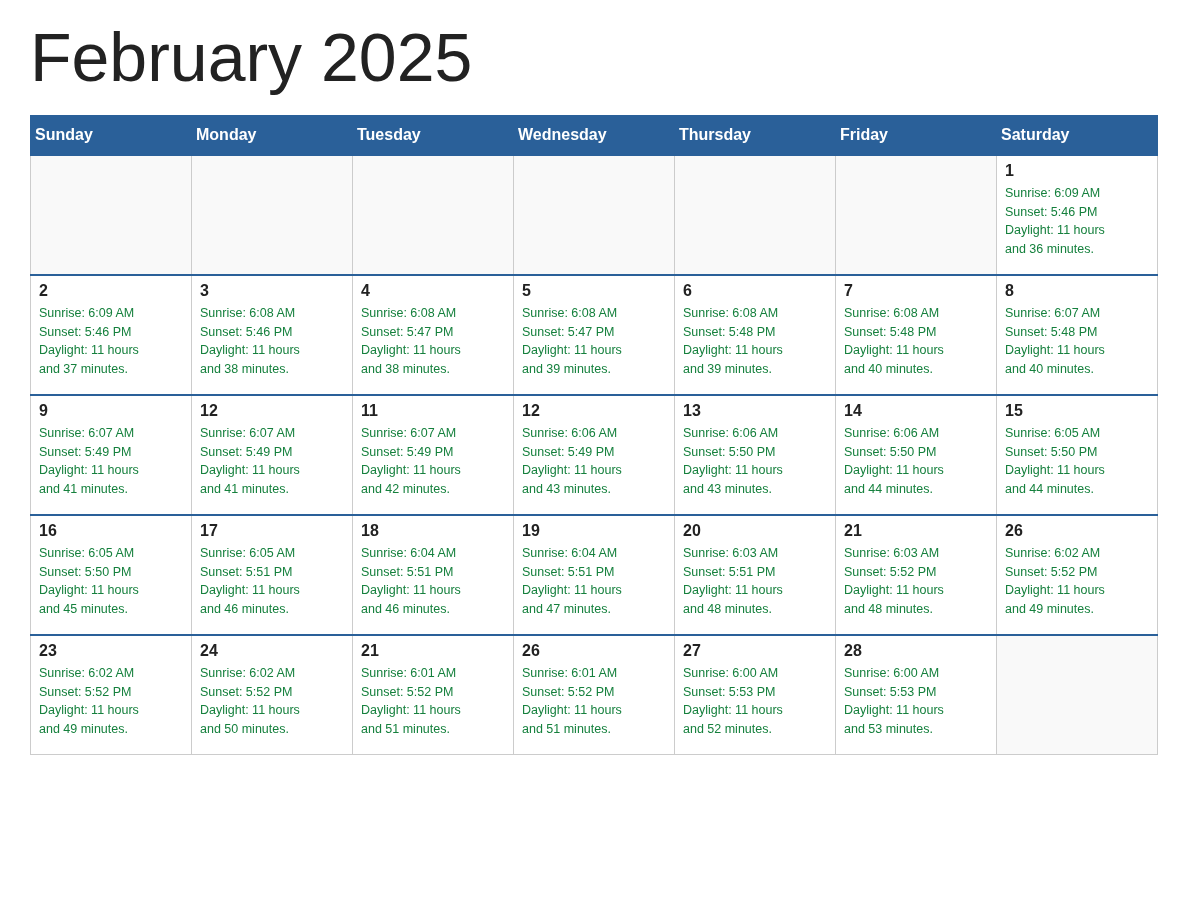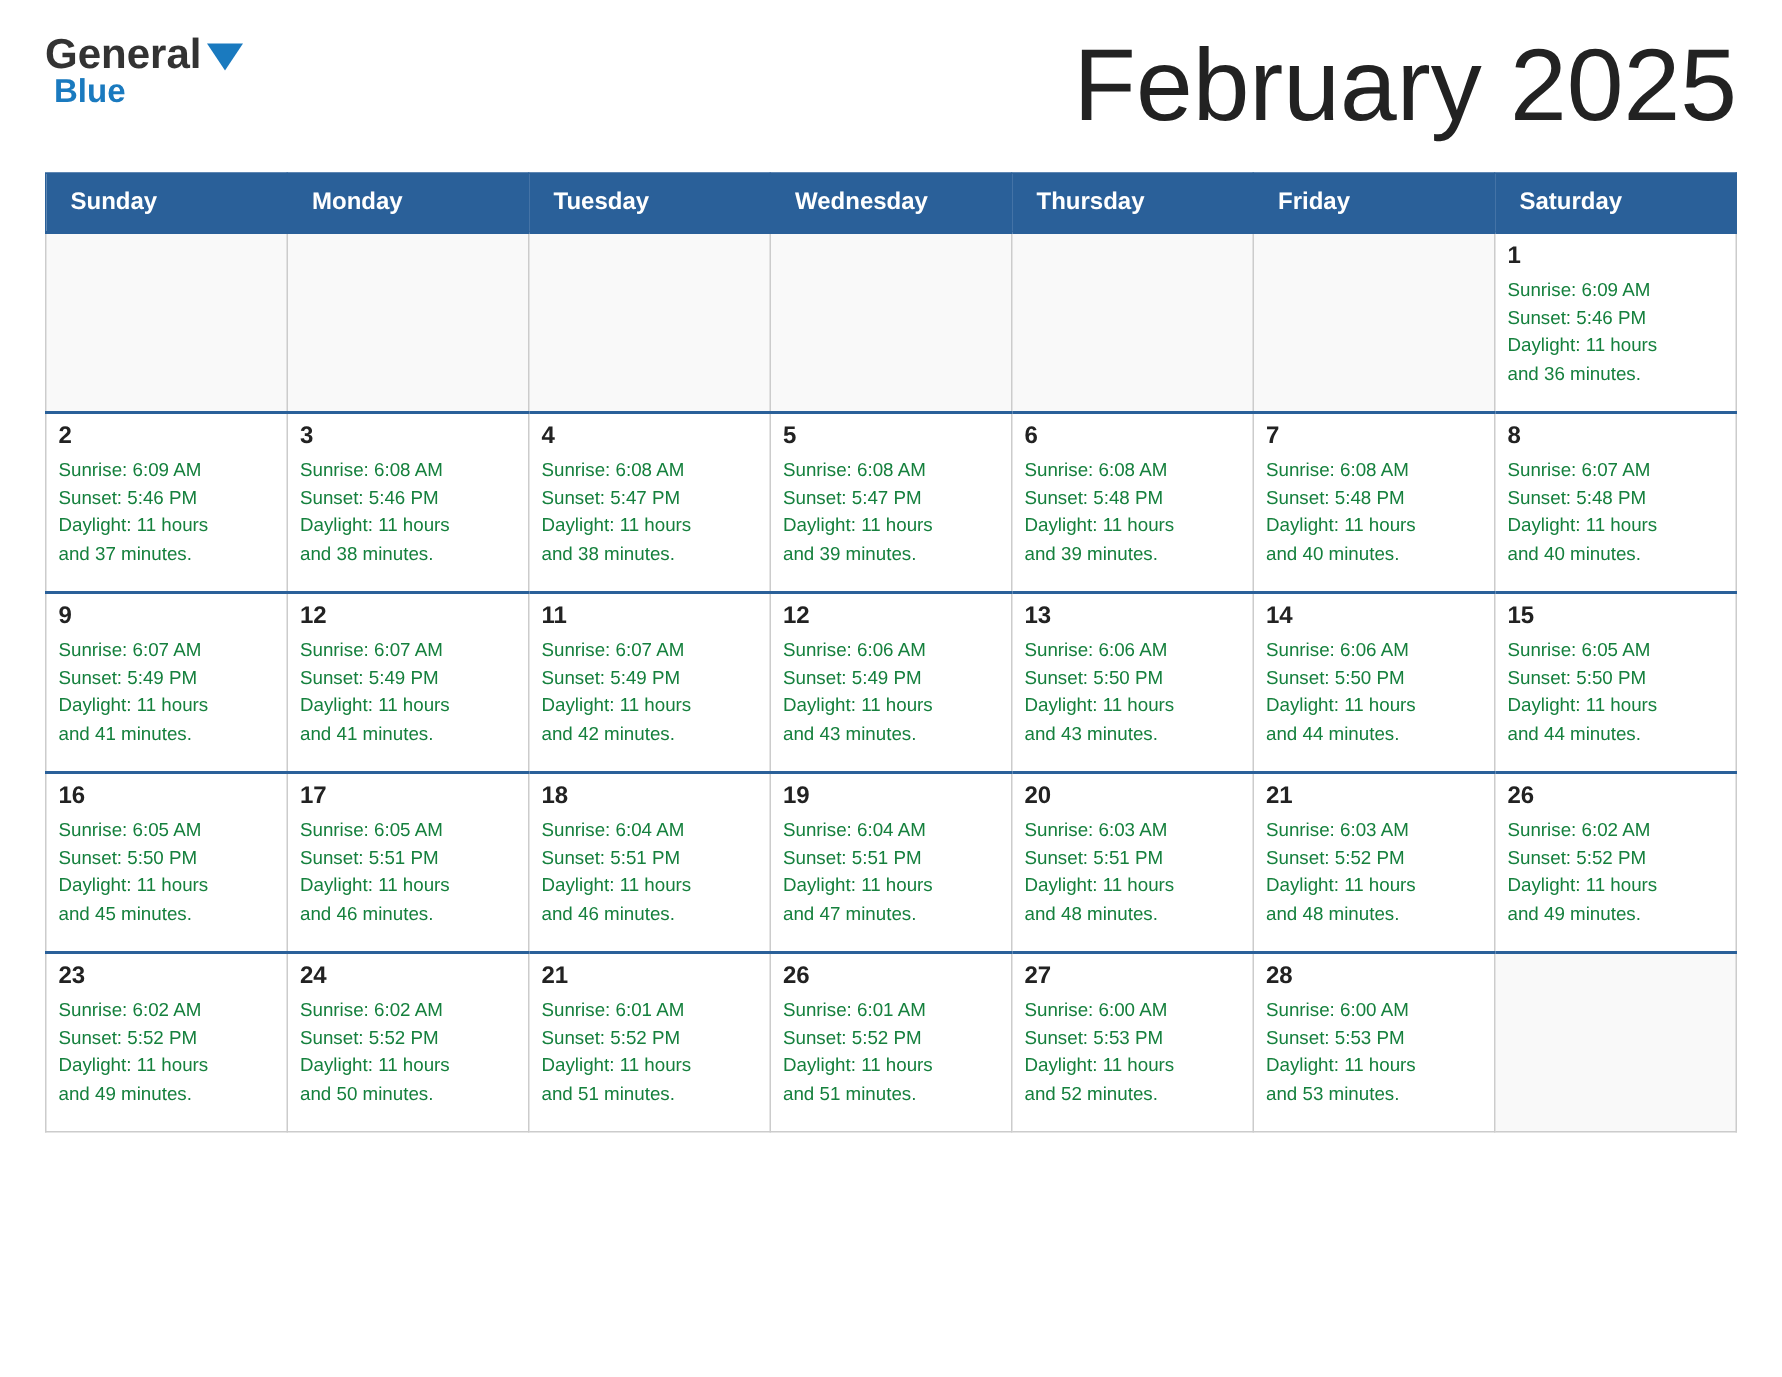--- a/index.html
+++ b/index.html
@@ -62,21 +62,21 @@
     .calendar {
       width: 100%;
       border-collapse: collapse;
       table-layout: fixed;
     }
     .calendar thead th {
       background-color: #2a6099;
       color: #fff;
       font-size: 16px;
       font-weight: bold;
-      padding: 10px 16px;
+      padding: 10px 4px;
       text-align: left;
       border: 1px solid #2a6099;
     }
     .calendar tbody td {
       vertical-align: top;
       border: 1px solid #ccc;
       border-top: 2px solid #2a6099;
       padding: 6px 8px;
       height: 120px;
       font-size: 13px;
@@ -97,29 +97,20 @@
       line-height: 1.5;
     }
     .empty-cell {
       background: #f9f9f9;
     }
   </style>
 </head>
 <body>
 
 <div class="header">
-  <div class="logo-area">
-    <div class="logo-text">
-      <span>General</span>
-      <div style="display:inline-flex; align-items:center; margin-left:2px;">
-        <div class="logo-triangle"></div>
-      </div>
-    </div>
-    <div class="logo-sub">Blue</div>
-  </div>
   <div class="title-area">
     <div class="month-title">February 2025</div>
   </div>
 </div>
 
 <table class="calendar">
   <thead>
     <tr>
     <th>Sunday</th>
         <th>Monday</th>

